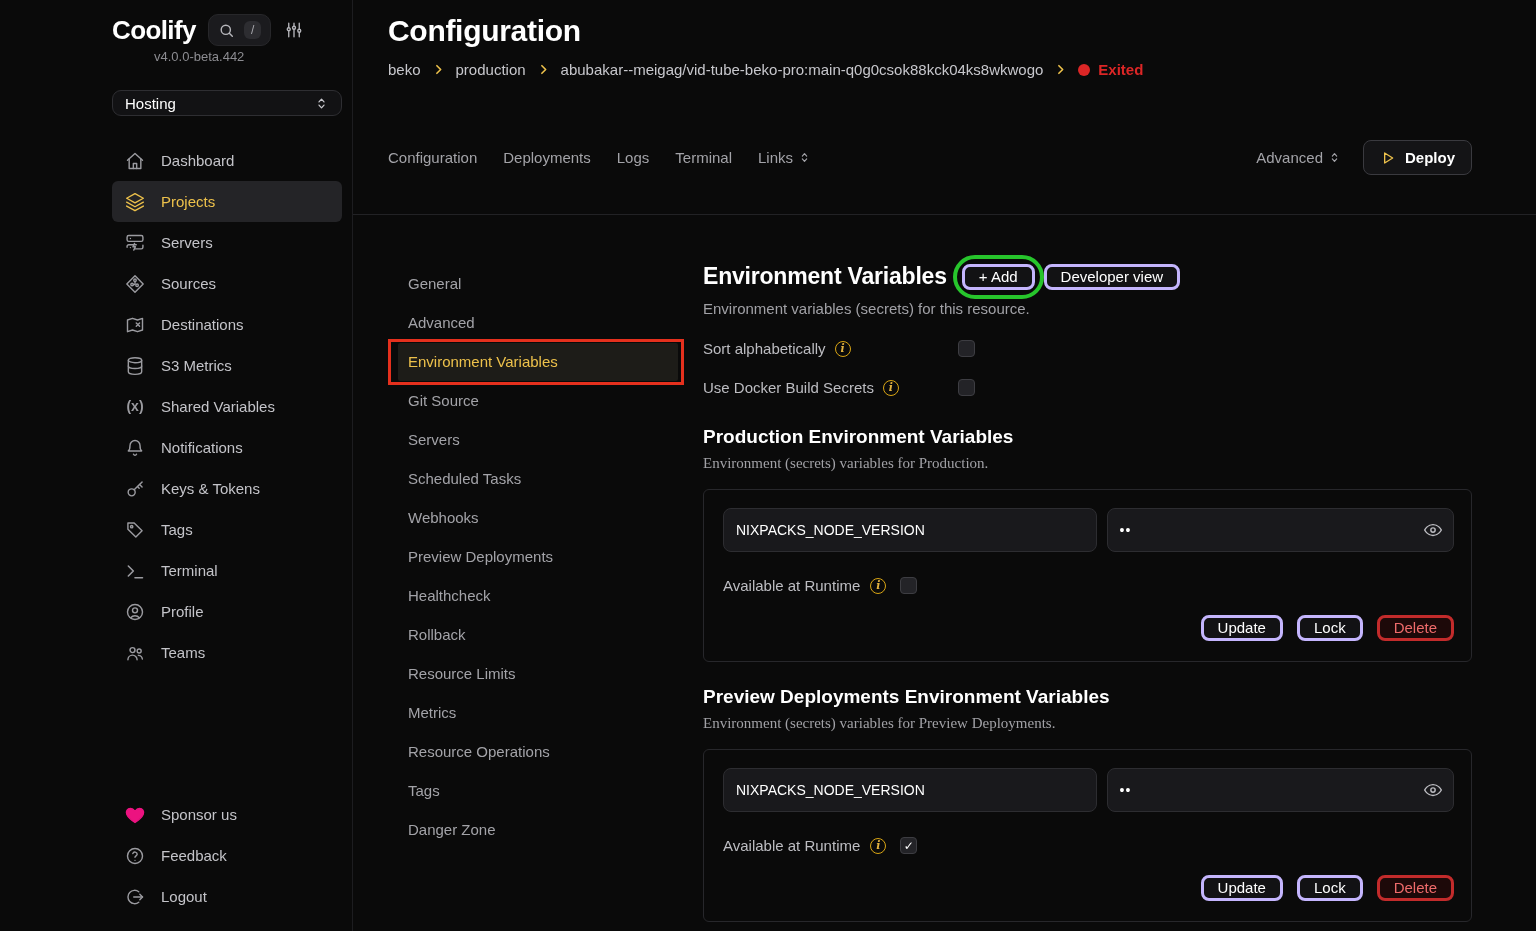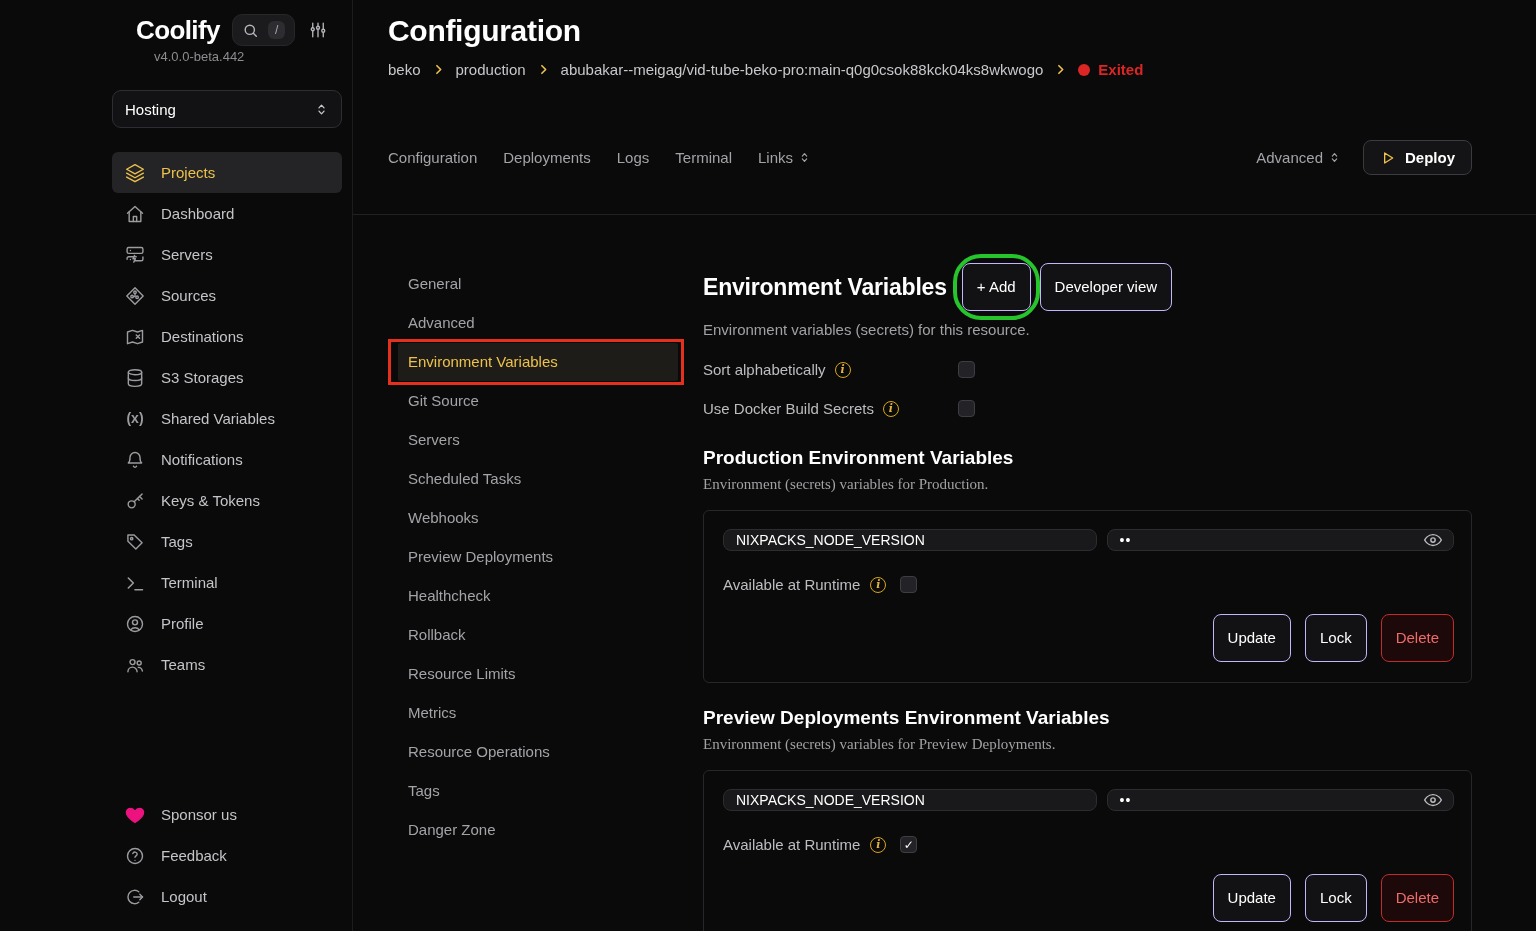--- a/index.html
+++ b/index.html
@@ -14,35 +14,35 @@
   .layout { display: flex; width: 1536px; height: 931px; }
 
   
   .sidebar {
     width: 353px; flex: 0 0 353px;
     border-right: 1px solid #1d1d20;
     padding: 14px 10px 14px 112px;
     display: flex; flex-direction: column;
   }
   .logo-row { display: flex; align-items: center; gap: 12px; }
-  .logo { font-size: 26px; font-weight: 800; letter-spacing: -0.6px; margin-left: 24px; }
+  .logo { font-size: 26px; font-weight: 800; letter-spacing: -0.6px; }
   .search-btn {
     display: flex; align-items: center; gap: 9px;
     background: #1b1b1e; border: 1px solid #27272a; border-radius: 10px;
     padding: 6px 9px; cursor: pointer;
   }
   .slash-badge {
     background: #2d2d31; border-radius: 6px; color: #a8a8ad;
     font-size: 12px; padding: 1px 7px; line-height: 16px;
   }
   .sliders-btn { margin-left: 2px; cursor: pointer; }
   .version { color: #8c8c91; font-size: 13px; margin-top: 3px; margin-left: 42px; }
 
   .team-select {
-    margin-top: 26px; height: 38px;
+    margin-top: 26px; height: 26px;
     display: flex; align-items: center; justify-content: space-between;
     background: #121214; border: 1px solid #2e2e32; border-radius: 9px;
     padding: 0 12px; font-size: 15px; cursor: pointer;
   }
 
   .nav { margin-top: 24px; display: flex; flex-direction: column; }
   .nav-item {
     display: flex; align-items: center; gap: 15px;
     padding: 9px 12px; border-radius: 6px;
     color: #c4c4c9; font-size: 15px; line-height: 23px;
@@ -89,22 +89,22 @@
   .subnav-item.active { background: #1d1c18; color: var(--yellow); }
   .annotation-red {
     position: absolute; left: -10px; top: -4px; right: -6px; bottom: -4px;
     border: 3px solid var(--ann-red); pointer-events: none; z-index: 5;
   }
 
   .content { flex: 1; padding: 24px 64px 0 0; min-width: 0; }
   .env-header { display: flex; align-items: center; gap: 9px; }
   .env-title { font-size: 23px; font-weight: 800; margin: 0; letter-spacing: -0.2px; }
   .btn {
-    background: #121214; border: 1px solid #c4b5fd; border-radius: 8px;
-    color: #fff; font-size: 15px; padding: 13px 14px; cursor: pointer;
+    background: #121214; border: 3px solid #c4b5fd; border-radius: 8px;
+    color: #fff; font-size: 15px; padding: 0 14px; cursor: pointer;
     font-family: inherit; line-height: 20px;
   }
   .add-wrap { position: relative; margin-left: 6px; }
   .annotation-green {
     position: absolute; left: -9px; top: -9px; right: -9px; bottom: -9px;
     border: 4px solid var(--ann-green); border-radius: 28px;
     pointer-events: none; z-index: 5;
   }
   .env-sub { color: #a1a1a6; font-size: 15px; margin-top: 10px; }
 
@@ -123,21 +123,21 @@
     display: flex; align-items: center; justify-content: center;
     color: #fff; font-size: 12px; font-weight: 700; cursor: pointer; line-height: 1;
   }
 
   .section { margin-top: 30px; }
   .section-title { font-size: 19px; font-weight: 800; margin: 0; }
   .section-sub { color: #a1a1a6; font-size: 15px; margin-top: 7px; font-family: Liberation Serif, serif; }
   .card { border: 1px solid #27272b; border-radius: 6px; margin-top: 17px; padding: 18px 17px 20px 19px; }
   .var-row { display: flex; gap: 10px; }
   .tinput {
-    flex: 1; height: 22px; background: #19191c; border: 1px solid #2d2d31;
+    flex: 1; height: 44px; background: #19191c; border: 1px solid #2d2d31;
     border-radius: 8px; color: #fff; font-size: 14px; padding: 0 12px;
     font-family: inherit; outline: none; min-width: 0;
   }
   .value-wrap { flex: 1; position: relative; display: flex; }
   .value-wrap .tinput { width: 100%; padding-right: 42px; letter-spacing: 1px; }
   .eye-btn {
     position: absolute; right: 11px; top: 50%; transform: translateY(-50%);
     background: none; border: none; padding: 0; cursor: pointer;
   }
   .runtime-row { margin-top: 25px; display: flex; align-items: center; gap: 10px; font-size: 15px; color: #bdbdc2; }
@@ -187,39 +187,39 @@
       <span>Hosting</span>
       <span>
         <svg width="15" height="15" viewBox="0 0 24 24" fill="none" stroke="#c8c8cd" stroke-width="2" stroke-linecap="round" stroke-linejoin="round">
             <path d="m8 9.5 4-4.5 4 4.5"></path>
             <path d="m8 14.5 4 4.5 4-4.5"></path>
           </svg>
       </span>
     </div>
 
     <nav class="nav">
+      <div class="nav-item">
+        <span class="nicon">
+            <svg width="20" height="20" viewBox="0 0 24 24" fill="none" stroke-width="1.7" stroke-linecap="round" stroke-linejoin="round">
+              <path d="M3 11 12 3l9 8"></path>
+              <path d="M5 9.5V21h14V9.5"></path>
+              <path d="M10 21v-6h4v6"></path>
+            </svg>
+          </span>
+        <span>Dashboard</span>
+      </div>
       <div class="nav-item active">
         <span class="nicon">
             <svg width="20" height="20" viewBox="0 0 24 24" fill="none" stroke-width="1.7" stroke-linecap="round" stroke-linejoin="round">
               <path d="M12 2 2 7.5 12 13l10-5.5z"></path>
               <path d="m2 12.2 10 5.5 10-5.5"></path>
               <path d="m2 16.9 10 5.5 10-5.5"></path>
             </svg>
           </span>
         <span>Projects</span>
-      </div>
-      <div class="nav-item">
-        <span class="nicon">
-            <svg width="20" height="20" viewBox="0 0 24 24" fill="none" stroke-width="1.7" stroke-linecap="round" stroke-linejoin="round">
-              <path d="M3 11 12 3l9 8"></path>
-              <path d="M5 9.5V21h14V9.5"></path>
-              <path d="M10 21v-6h4v6"></path>
-            </svg>
-          </span>
-        <span>Dashboard</span>
       </div>
       <div class="nav-item">
         <span class="nicon">
             <svg width="20" height="20" viewBox="0 0 24 24" fill="none" stroke-width="1.7" stroke-linecap="round" stroke-linejoin="round">
               <rect x="2.5" y="3" width="19" height="7" rx="2"></rect>
               <path d="M21.5 14.5v2.5a2 2 0 0 1-2 2H12"></path>
               <path d="M2.5 17V16a2 2 0 0 1 2-2h9"></path>
               <path d="M6.5 6.5h.01M6.5 17.5h.01"></path>
               <path d="m11.5 12.5-2 4h3l-2 4"></path>
             </svg>
@@ -248,21 +248,21 @@
         <span>Destinations</span>
       </div>
       <div class="nav-item">
         <span class="nicon">
             <svg width="20" height="20" viewBox="0 0 24 24" fill="none" stroke-width="1.7" stroke-linecap="round" stroke-linejoin="round">
               <ellipse cx="12" cy="5" rx="8" ry="3"></ellipse>
               <path d="M4 5v7c0 1.7 3.6 3 8 3s8-1.3 8-3V5"></path>
               <path d="M4 12v7c0 1.7 3.6 3 8 3s8-1.3 8-3v-7"></path>
             </svg>
           </span>
-        <span>S3 Storages</span>
+        <span>S3 Metrics</span>
       </div>
       <div class="nav-item">
         <span class="nicon glyph-icon">(x)</span>
         <span>Shared Variables</span>
       </div>
       <div class="nav-item">
         <span class="nicon">
             <svg width="20" height="20" viewBox="0 0 24 24" fill="none" stroke-width="1.7" stroke-linecap="round" stroke-linejoin="round">
               <path d="M6 9a6 6 0 1 1 12 0c0 5 2 6.5 2 6.5H4S6 14 6 9"></path>
               <path d="M10.2 19.5a2 2 0 0 0 3.6 0"></path>

